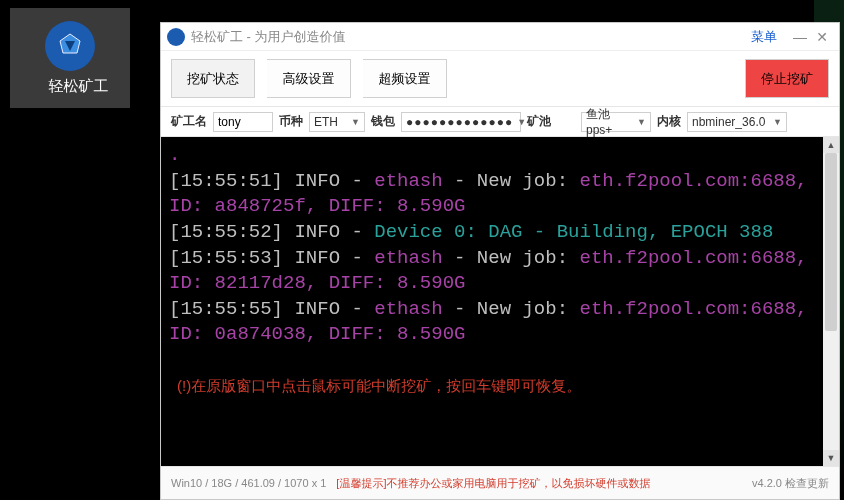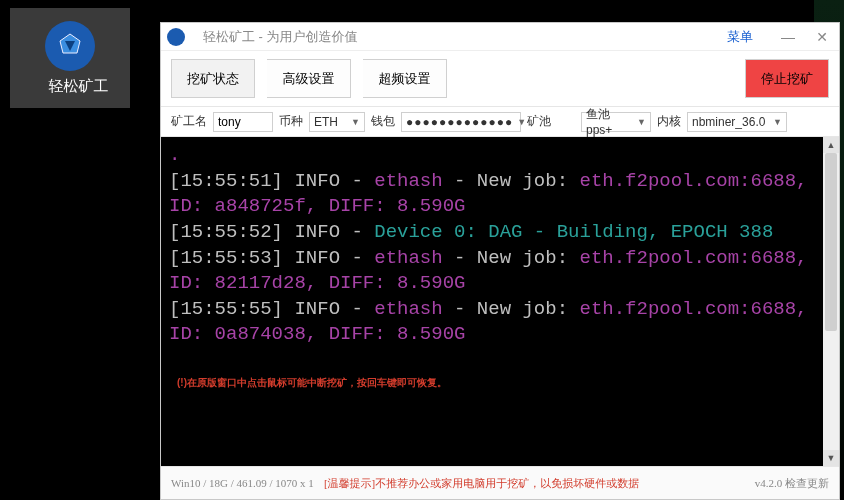--- a/index.html
+++ b/index.html
@@ -52,21 +52,20 @@
     width: 680px; height: 478px;
     background: #fff;
     border: 1px solid #c8c8c8;
     display: flex; flex-direction: column;
   }
   .titlebar {
     height: 28px; display: flex; align-items: center;
     padding: 0 6px;
     color: #888; font-size: 13px;
     border-bottom: 1px solid #eee;
-    gap: 12px;
   }
   .titlebar .logo {
     width: 18px; height: 18px; background: #1b5bb0; border-radius: 50%;
     margin-right: 6px;
   }
   .titlebar .spacer { flex: 1; }
   .titlebar .menu-link { color: #1a60d0; cursor: pointer; margin-right: 12px; }
   .titlebar .wbtn { width: 22px; text-align: center; color: #888; cursor: pointer; font-size: 14px; }
 
   .toolbar {
@@ -87,21 +86,21 @@
     display: flex; align-items: center; justify-content: center;
     font-size: 13px; background: #ef4444; cursor: pointer;
   }
 
   .fields {
     height: 30px; display: flex; align-items: center;
     padding: 0 10px; gap: 6px;
     border-bottom: 1px solid #e6e6e6;
     font-size: 12px; color: #333;
   }
-  .fields .lbl { white-space: nowrap; }
+  .fields .lbl { white-space: nowrap; font-weight: bold; }
   .fields input, .fields .select {
     border: 1px solid #cfcfcf; height: 20px; padding: 0 4px;
     font-size: 12px; background: #fff;
   }
   .fields .select {
     display: flex; align-items: center; justify-content: space-between;
     cursor: pointer; gap: 4px;
   }
   .fields .select .arrow { color: #666; font-size: 9px; }
   .w-name { width: 60px; }
@@ -128,30 +127,29 @@
   }
   .scrollbar .arr { height: 16px; width: 100%; background: #e4e4e4; display:flex;align-items:center;justify-content:center;font-size:9px;color:#555;cursor:pointer;}
   .scrollbar .track { flex: 1; width: 100%; background: #f0f0f0; position: relative; }
   .scrollbar .thumb { position: absolute; top: 0; left: 2px; right: 2px; height: 60%; background: #cfcfcf; border-radius: 2px; cursor: pointer;}
 
   .c-gray   { color: #bfbfbf; }
   .c-purple { color: #a743a7; }
   .c-teal   { color: #2aa19a; }
 
   .term-note {
-    color: #d23c2c; font-size: 10px;
-    padding: 2px 8px; font-family: "Microsoft YaHei", Arial, sans-serif; font-weight: bold;
+    color: #d23c2c; font-size: 15px;
+    padding: 2px 8px; font-family: "Microsoft YaHei", Arial, sans-serif;
   }
 
   .statusbar {
     height: 24px; display: flex; align-items: center;
     padding: 16px 10px; font-size: 11px; color: #888;
     border-top: 1px solid #e6e6e6; background: #fafafa;
     gap: 10px;
-    font-family: Liberation Serif, serif;
   }
   .statusbar .warn { color: #d23c2c; }
   .statusbar .spacer { flex: 1; }
 </style>
 </head>
 <body>
 
 <div class="desktop-icon">
   <div class="ico">
     <svg width="30" height="30" viewBox="0 0 30 30">

